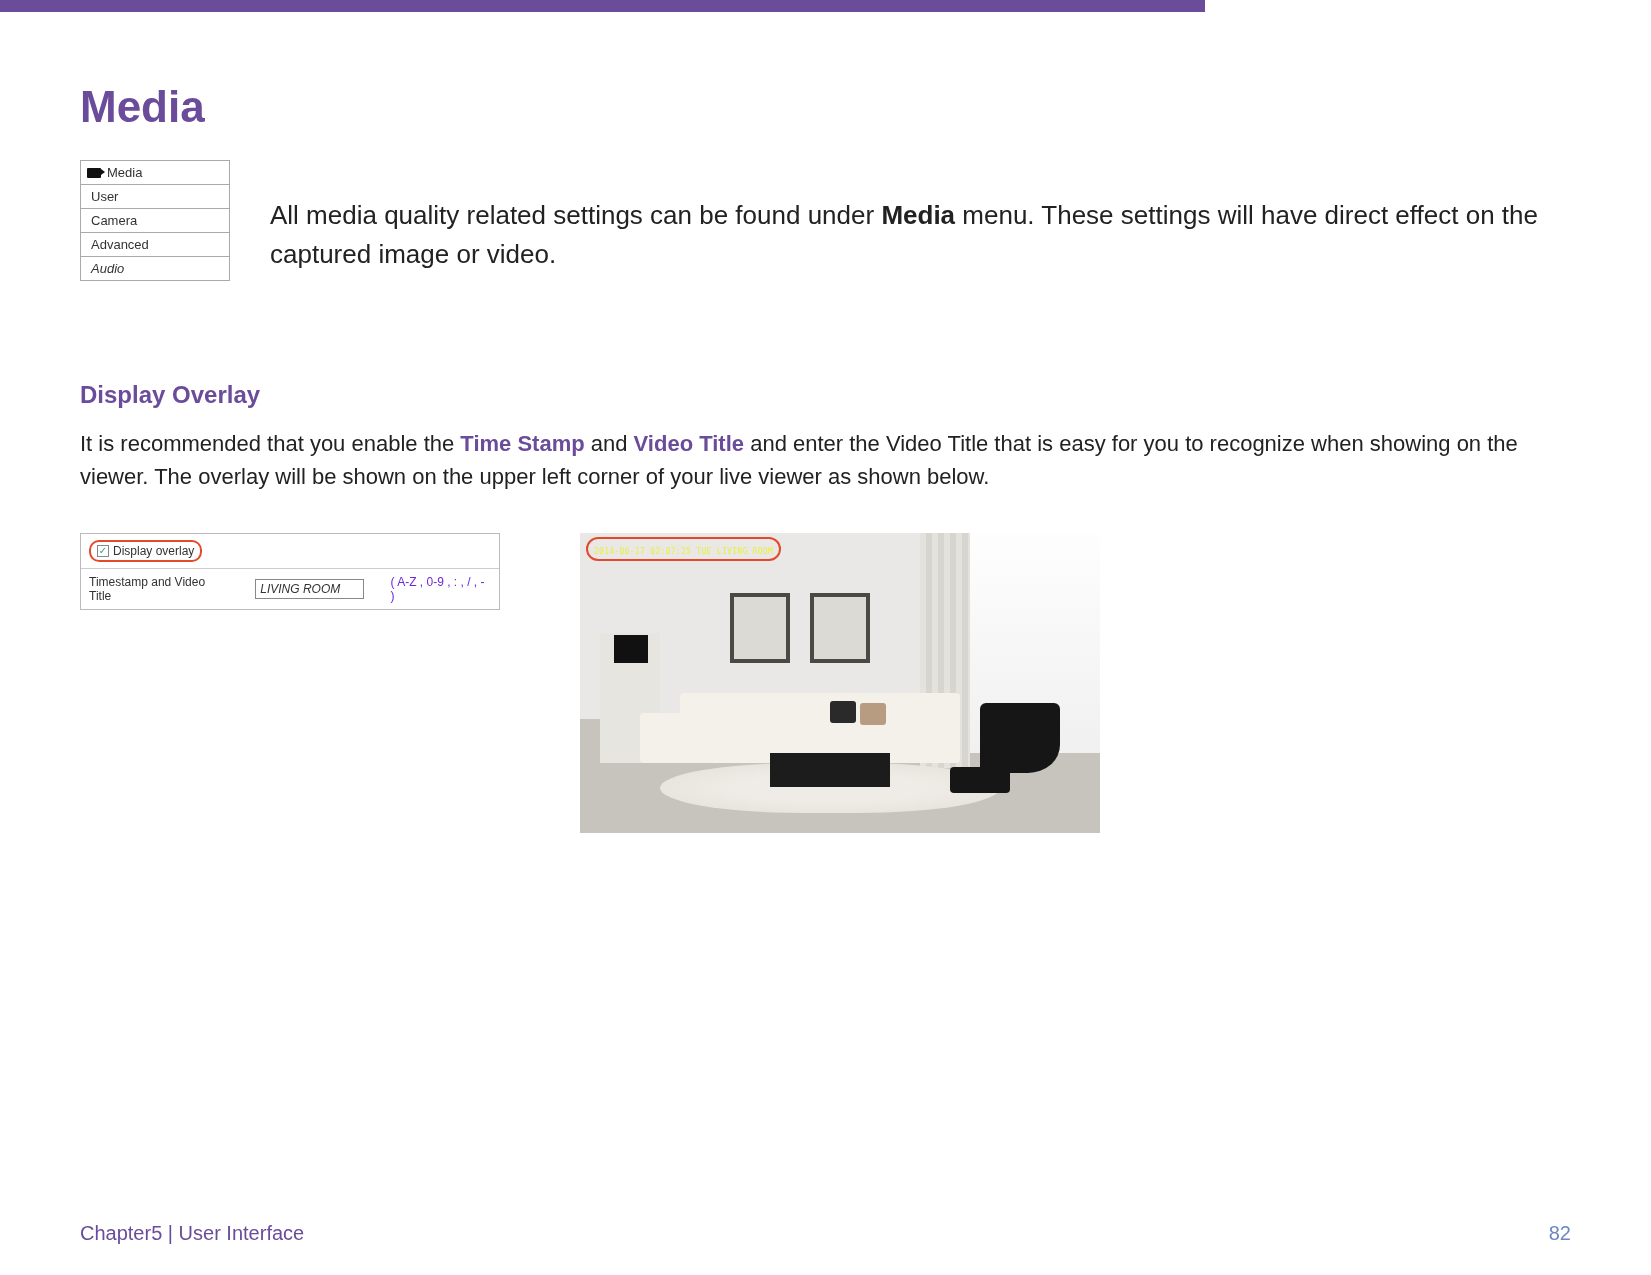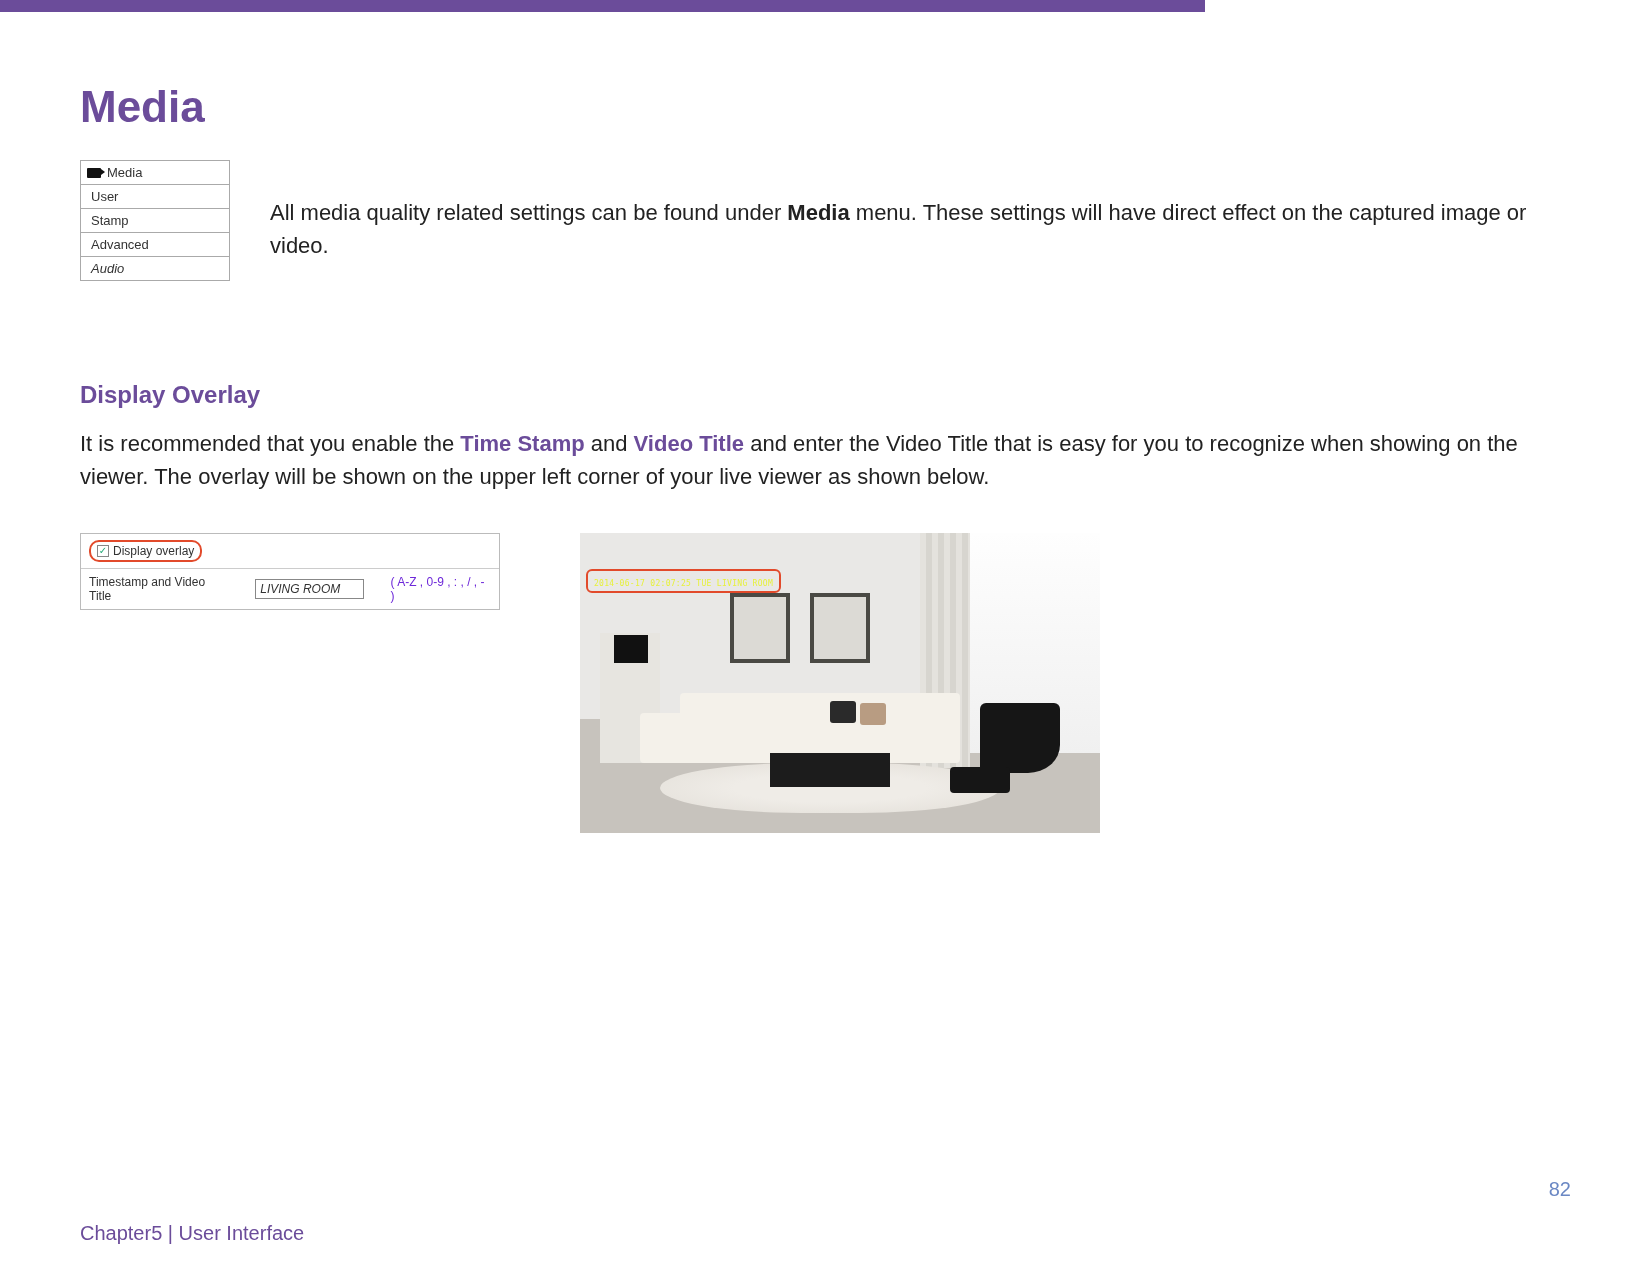--- a/index.html
+++ b/index.html
@@ -58,21 +58,21 @@
     border-top:3px solid transparent;
     border-bottom:3px solid transparent;
   }
   .menu-row {
     padding: 4px 10px;
     border-bottom: 1px solid #aaa;
     background: #fff;
   }
   .menu-row:last-child { border-bottom: none; font-style: italic; }
   .intro-text {
-    font-size: 22px;
+    font-size: 26px;
     line-height: 1.5;
     color: #222;
     padding-top: 36px;
   }
   .intro-text .bold { font-weight: 700; }
   h2.subhead {
     color: #6B4C9A;
     font-size: 32px;
     font-weight: 600;
     margin-bottom: 24px;
@@ -139,23 +139,22 @@
   
   .room {
     position: relative;
     width: 520px; height: 300px;
     overflow: hidden;
     background: linear-gradient(180deg, #e9e8e6 0%, #e9e8e6 62%, #c7c3bd 62%, #c7c3bd 100%);
   }
   .ts-ring {
     position:absolute; top:4px; left:6px;
     border: 2px solid #E24A2B;
-    border-radius: 6px;
+    border-radius: 12px;
     padding: 1px 6px;
-    margin-top: 32px;
   }
   .ts-text {
     color: #E7F13A;
     font-family: monospace;
     font-size: 8px;
     letter-spacing: 0.3px;
   }
   .window {
     position:absolute; right:0; top:0;
     width:150px; height:220px;
@@ -217,40 +216,40 @@
   }
   
   .footer {
     position: absolute;
     bottom: 30px;
     left: 80px; right: 80px;
     display: flex;
     justify-content: space-between;
     font-size: 20px;
   }
-  .footer-left { color: #6B4C9A; margin-top: 44px; }
+  .footer-left { color: #6B4C9A; }
   .footer-right { color: #6B88C4; }
 </style>
 </head>
 <body>
 
 <div class="top-bar"></div>
 
 <div class="page">
 
   <h1 class="main-title">Media</h1>
 
   <div class="media-intro">
     <div class="menu-table">
       <div class="menu-header">
         <span class="cam-icon"></span>
         <span>Media</span>
       </div>
       <div class="menu-row">User</div>
-      <div class="menu-row">Stamp</div>
+      <div class="menu-row">Camera</div>
       <div class="menu-row">Advanced</div>
       <div class="menu-row">Audio</div>
     </div>
     <p class="intro-text">
       <span>All media quality related settings can be found under </span><span class="bold">Media</span><span> menu. These settings will have direct effect on the captured image or video.</span>
     </p>
   </div>
 
   <h3 class="section">Display Overlay</h3>
 

